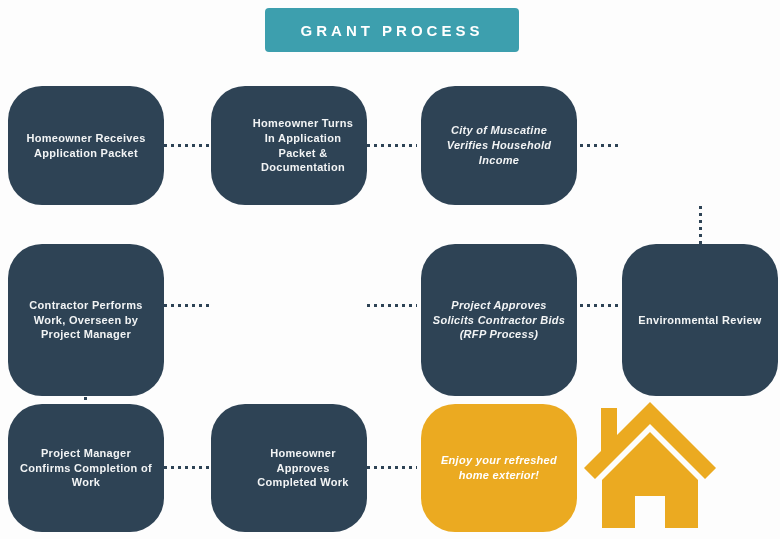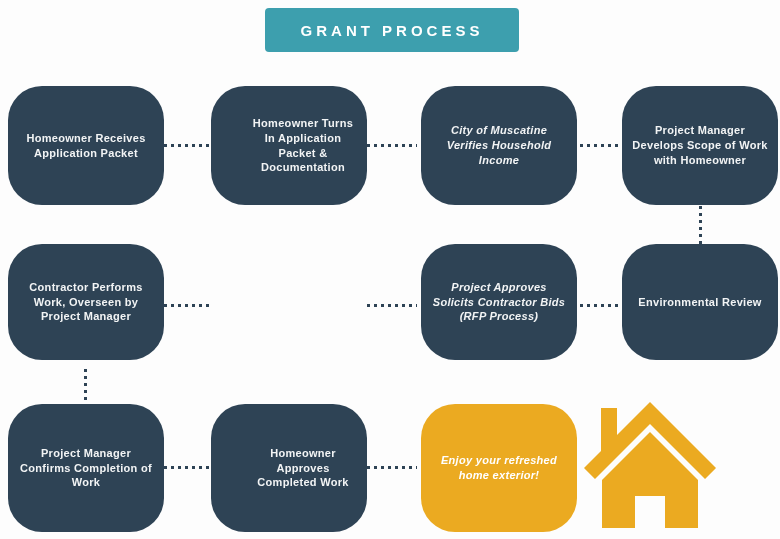--- a/index.html
+++ b/index.html
@@ -23,21 +23,21 @@
     color:#fff;font-weight:bold;font-size:15px;letter-spacing:4px;
   }
   .step{
     position:absolute;width:156px;background:var(--dark);border-radius:34px;
     display:flex;align-items:center;justify-content:center;text-align:center;
     color:var(--text);font-weight:bold;font-size:11px;line-height:1.35;
     letter-spacing:0.3px;padding:0 8px;box-sizing:border-box;
   }
   .step.yellow{background:var(--yellow);color:#fff;align-items:center;}
   .r1{top:86px;height:119px;}
-  .r2{top:244px;height:116px;}
+  .r2{top:244px;height:152px;}
   .r3{top:404px;height:128px;}
   .c1{left:8px;justify-content:flex-end;}
   .c2{left:211px;padding-left:36px;}
   .c3{left:421px;font-style:italic;}
   .c4{left:622px;}
   .hdots{
     position:absolute;height:3px;
     background-image:repeating-linear-gradient(90deg,var(--dark) 0 3px,transparent 3px 7px);
   }
   .vdots{
@@ -58,23 +58,20 @@
   </div>
 
   <div class="step r1 c1">
     <span>Homeowner Receives Application Packet</span>
   </div>
   <div class="step r1 c2">
     <span>Homeowner Turns In Application Packet &amp; Documentation</span>
   </div>
   <div class="step r1 c3">
     <span>City of Muscatine Verifies Household Income</span>
-  </div>
-  <div class="step r1 c4">
-    <span>Project Manager Develops Scope of Work with Homeowner</span>
   </div>
 
   <div class="step r2 c1">
     <span>Contractor Performs Work, Overseen by Project Manager</span>
   </div>
   <div class="step r2 c3">
     <span>Project Approves Solicits Contractor Bids (RFP Process)</span>
   </div>
   <div class="step r2 c4">
     <span>Environmental Review</span>

